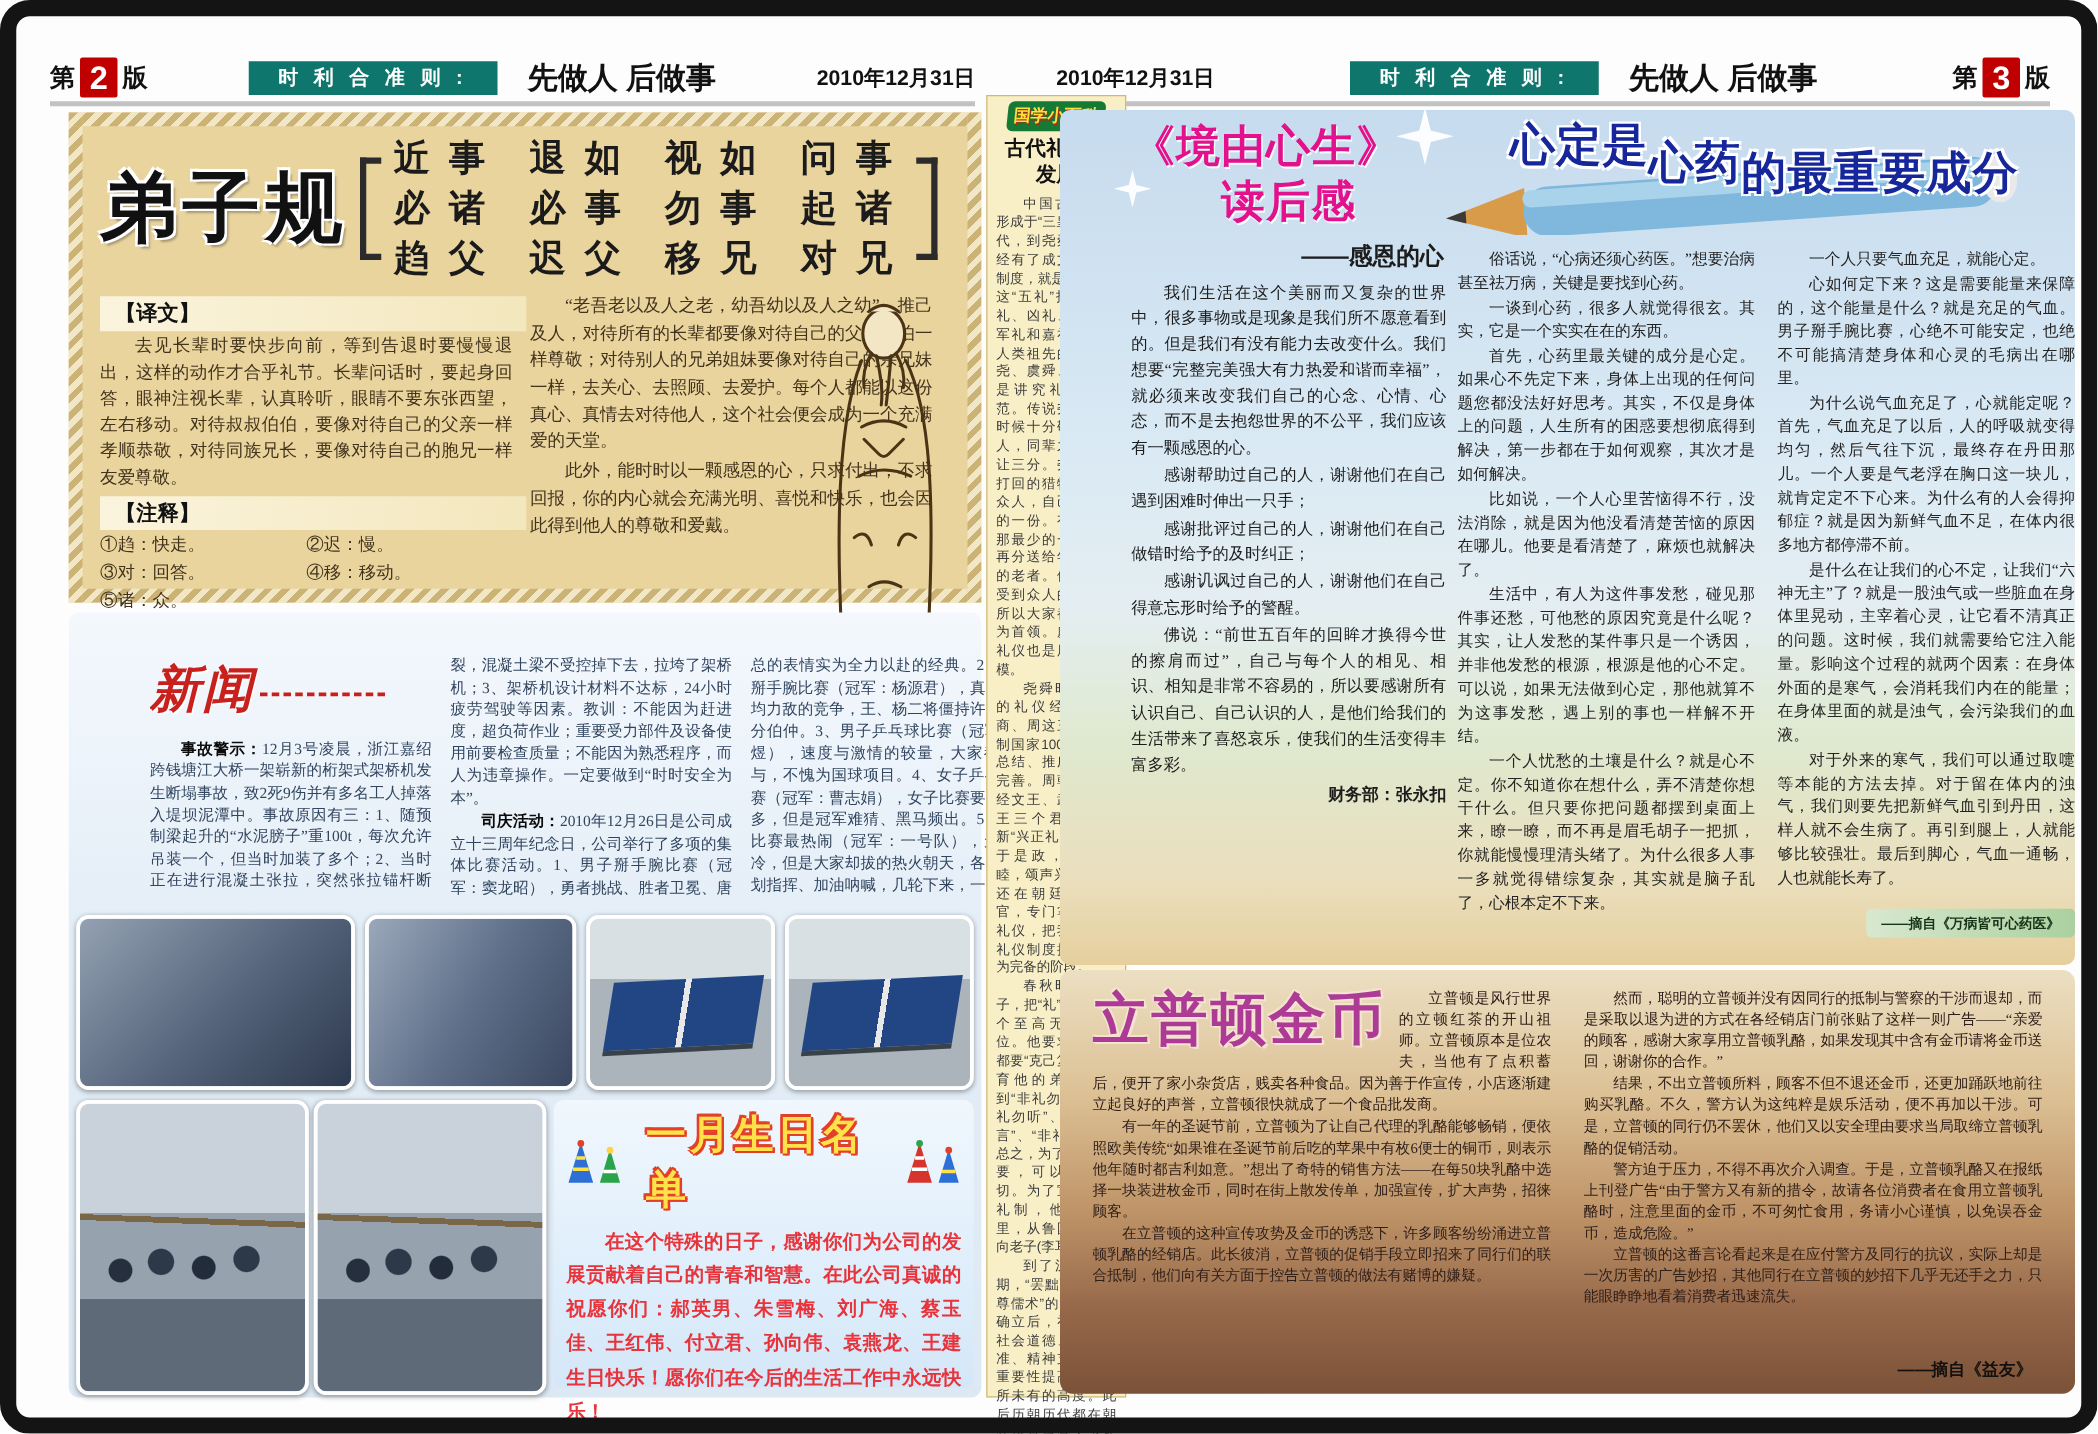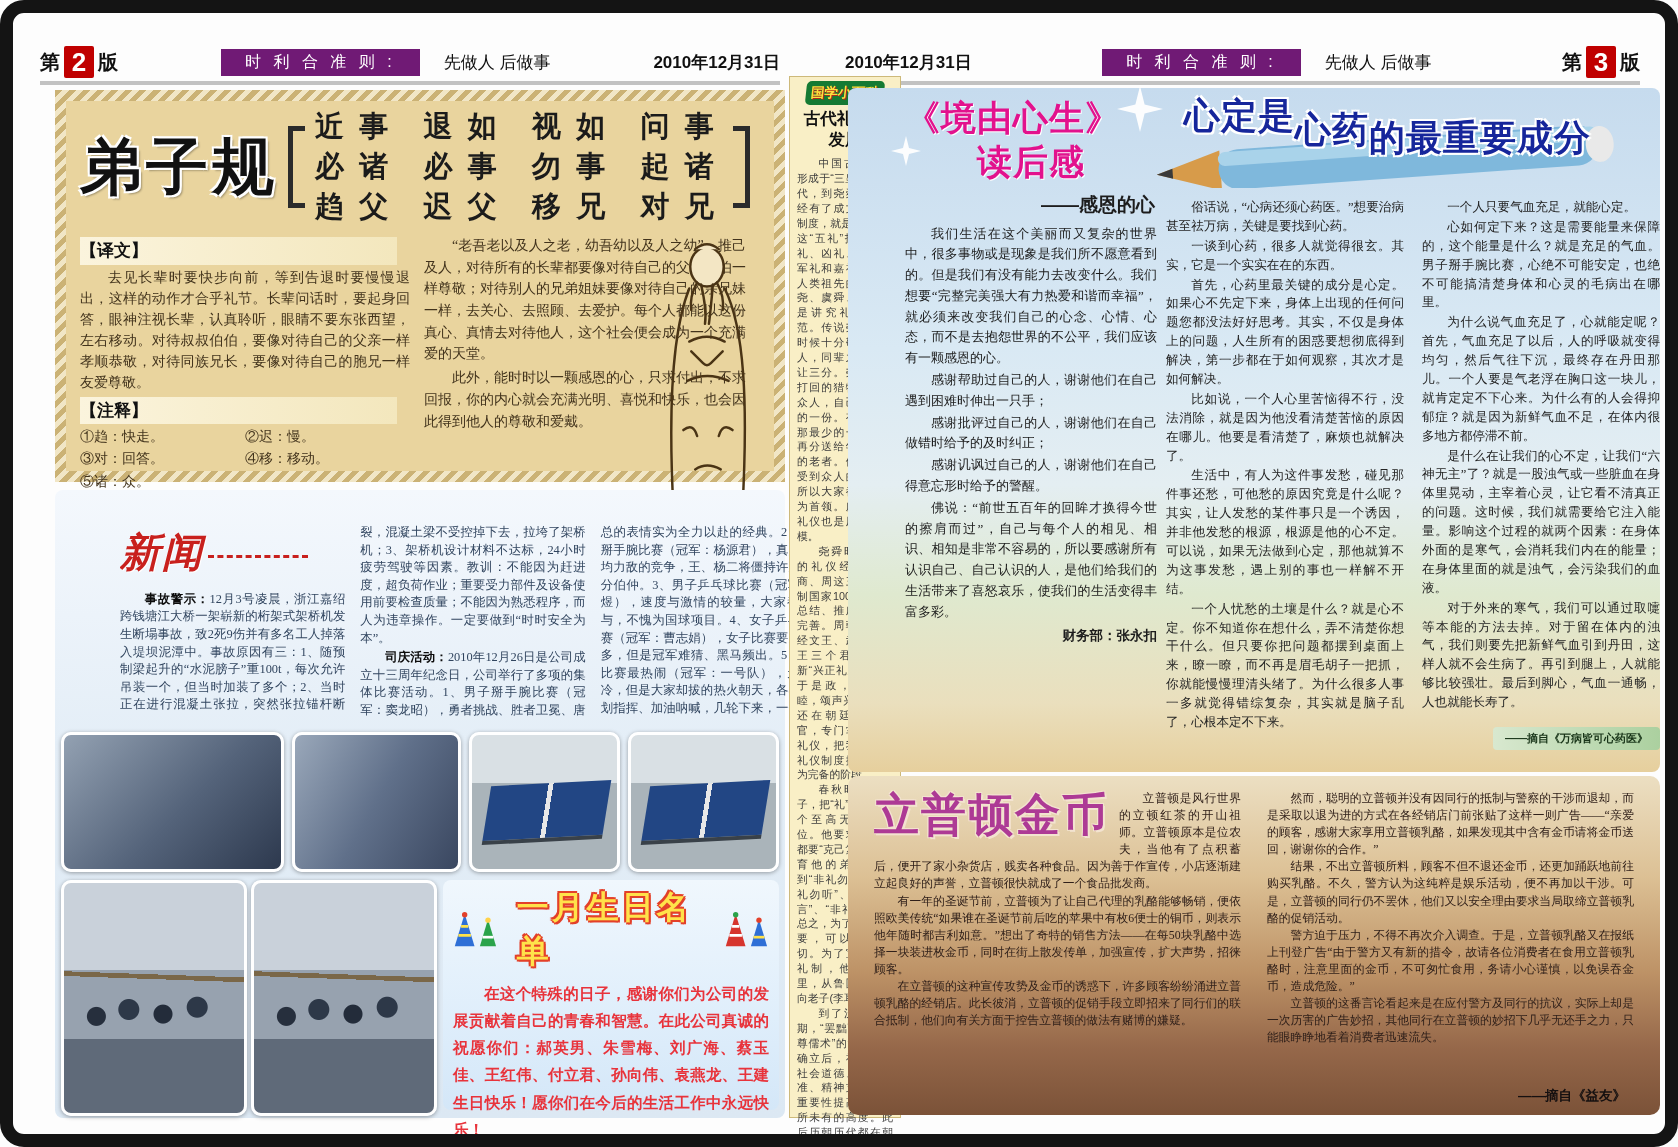--- a/index.html
+++ b/index.html
@@ -8,22 +8,22 @@
   .frame{position:absolute;inset:0;border:13px solid #141414;border-radius:24px;pointer-events:none;z-index:50;}
 
   
   .pghead{position:absolute;top:44px;height:36px;display:flex;align-items:center;font-weight:bold;color:#111;}
   .pghead.left{left:40px;width:740px;}
   .pghead.right{left:845px;width:795px;}
   .numbox{display:inline-flex;align-items:center;justify-content:center;width:30px;height:32px;
           background:#c00000;color:#fff;font-size:26px;font-weight:bold;margin:0 4px;border-radius:2px;}
   .pgtxt{font-size:20px;}
   .motto{display:flex;align-items:center;gap:8px;}
-  .mottobox{background:#701a75;color:#fff;font-size:16px;font-weight:normal;letter-spacing:4px;padding:3px 24px;}
-  .mottotxt{font-size:17px;font-weight:normal;margin-left:16px;}
+  .mottobox{background:#0f766e;color:#fff;font-size:16px;font-weight:bold;letter-spacing:4px;padding:3px 24px;}
+  .mottotxt{font-size:24px;font-weight:bold;margin-left:16px;}
   .datetxt{font-size:17px;font-weight:bold;}
   .sp{flex:1;}
   .hrule{position:absolute;top:81px;height:4px;background:#c2c2c2;}
   .hrule.l{left:40px;width:740px;} .hrule.r{left:845px;width:795px;}
 
   
   .dizigui{position:absolute;left:55px;top:90px;width:730px;height:392px;background:#e9d49e;
            border:11px solid transparent;box-sizing:border-box;
            border-image:repeating-linear-gradient(135deg,#cbb275 0 5px,#f1e6c6 5px 10px) 11;
            font-family:"Liberation Serif","DejaVu Serif",serif;color:#42331c;}
@@ -32,21 +32,21 @@
             text-shadow:2px 2px 0 #fff,-2px -2px 0 #fff,2px -2px 0 #fff,-2px 2px 0 #fff,3px 3px 2px rgba(0,0,0,.3);}
   .bracket{width:12px;height:72px;margin:0 10px;}
   .bracket.bl{border-left:5px solid #2b2b2b;border-top:5px solid #2b2b2b;border-bottom:5px solid #2b2b2b;}
   .bracket.br{border-right:5px solid #2b2b2b;border-top:5px solid #2b2b2b;border-bottom:5px solid #2b2b2b;}
   .dz-quote{display:flex;gap:26px;flex:1;justify-content:center;}
   .dz-qcol{display:flex;flex-direction:row;gap:6px;font-size:29px;font-weight:bold;color:#1b1b1b;letter-spacing:2px;}
   .dz-body{display:flex;padding:6px 14px 0 14px;gap:14px;}
   .dz-left{width:330px;font-size:14px;line-height:1.5;}
   .dz-right{flex:1;font-size:14px;line-height:1.55;position:relative;}
   .dz-label{font-size:17px;font-weight:bold;color:#111;background:linear-gradient(90deg,#fbf4dd,#f3e7bd);
-            padding:1px 0;margin:4px 16px 2px 0;display:block;width:96%;}
+            padding:1px 12px;margin:4px 16px 2px 0;display:block;width:96%;}
   .dz-p{text-indent:2em;margin:2px 0;text-align:justify;}
   .notes{display:grid;grid-template-columns:1fr 1fr;font-size:14px;line-height:1.6;}
   .dz-essay{width:322px;}
   .confucius{position:absolute;right:-4px;top:0;width:118px;height:286px;}
 
   
   .news{position:absolute;left:55px;top:490px;width:730px;height:628px;border-radius:8px;
         background:linear-gradient(180deg,#f4f8fd 0%,#e4eef7 40%,#dce8f3 100%);}
   .news-flow{position:absolute;left:22px;top:34px;width:706px;height:202px;column-count:3;column-gap:15px;
              font-family:"Liberation Serif","DejaVu Serif",serif;font-size:12.4px;line-height:1.42;
@@ -107,21 +107,21 @@
   .jing-p{font-size:13px;line-height:1.6;text-align:justify;text-indent:2em;margin:0 0 1px 0;}
   .jing-sign{text-align:right;font-weight:bold;font-size:13.5px;margin-top:4px;font-family:"Liberation Sans",sans-serif;}
 
   
   .xinding{position:absolute;left:1166px;top:92px;width:494px;height:676px;}
   .xd-headwrap{position:relative;height:100px;}
   .pencil{position:absolute;left:-18px;top:30px;width:500px;height:66px;}
   .xd-head{position:relative;z-index:2;font-weight:bold;color:#16269b;font-size:36px;letter-spacing:1px;
            text-shadow:2px 2px 0 #fff,-2px -2px 0 #fff,2px -2px 0 #fff,-2px 2px 0 #fff;white-space:nowrap;padding-left:18px;}
   .xd-head span{display:inline-block;}
-  .xd-head span:nth-child(1){transform:translateY(0);}
+  .xd-head span:nth-child(1){transform:translateY(0);margin-left:24px;}
   .xd-head span:nth-child(2){transform:translateY(14px);}
   .xd-head span:nth-child(3){transform:translateY(22px);}
   .xd-flow{position:absolute;left:0;top:106px;width:494px;height:548px;column-count:2;column-gap:18px;
            font-family:"Liberation Serif","DejaVu Serif",serif;font-size:12.6px;line-height:1.5;
            color:#242424;text-align:justify;overflow:hidden;}
   .xd-flow p{margin:0 0 1px 0;text-indent:2em;}
   .xd-attr{position:absolute;right:0;bottom:18px;background:linear-gradient(90deg,#d8e8cf,#abd09f);
            font-weight:bold;font-size:11px;color:#173317;padding:4px 12px;border-radius:4px;}
 
   

